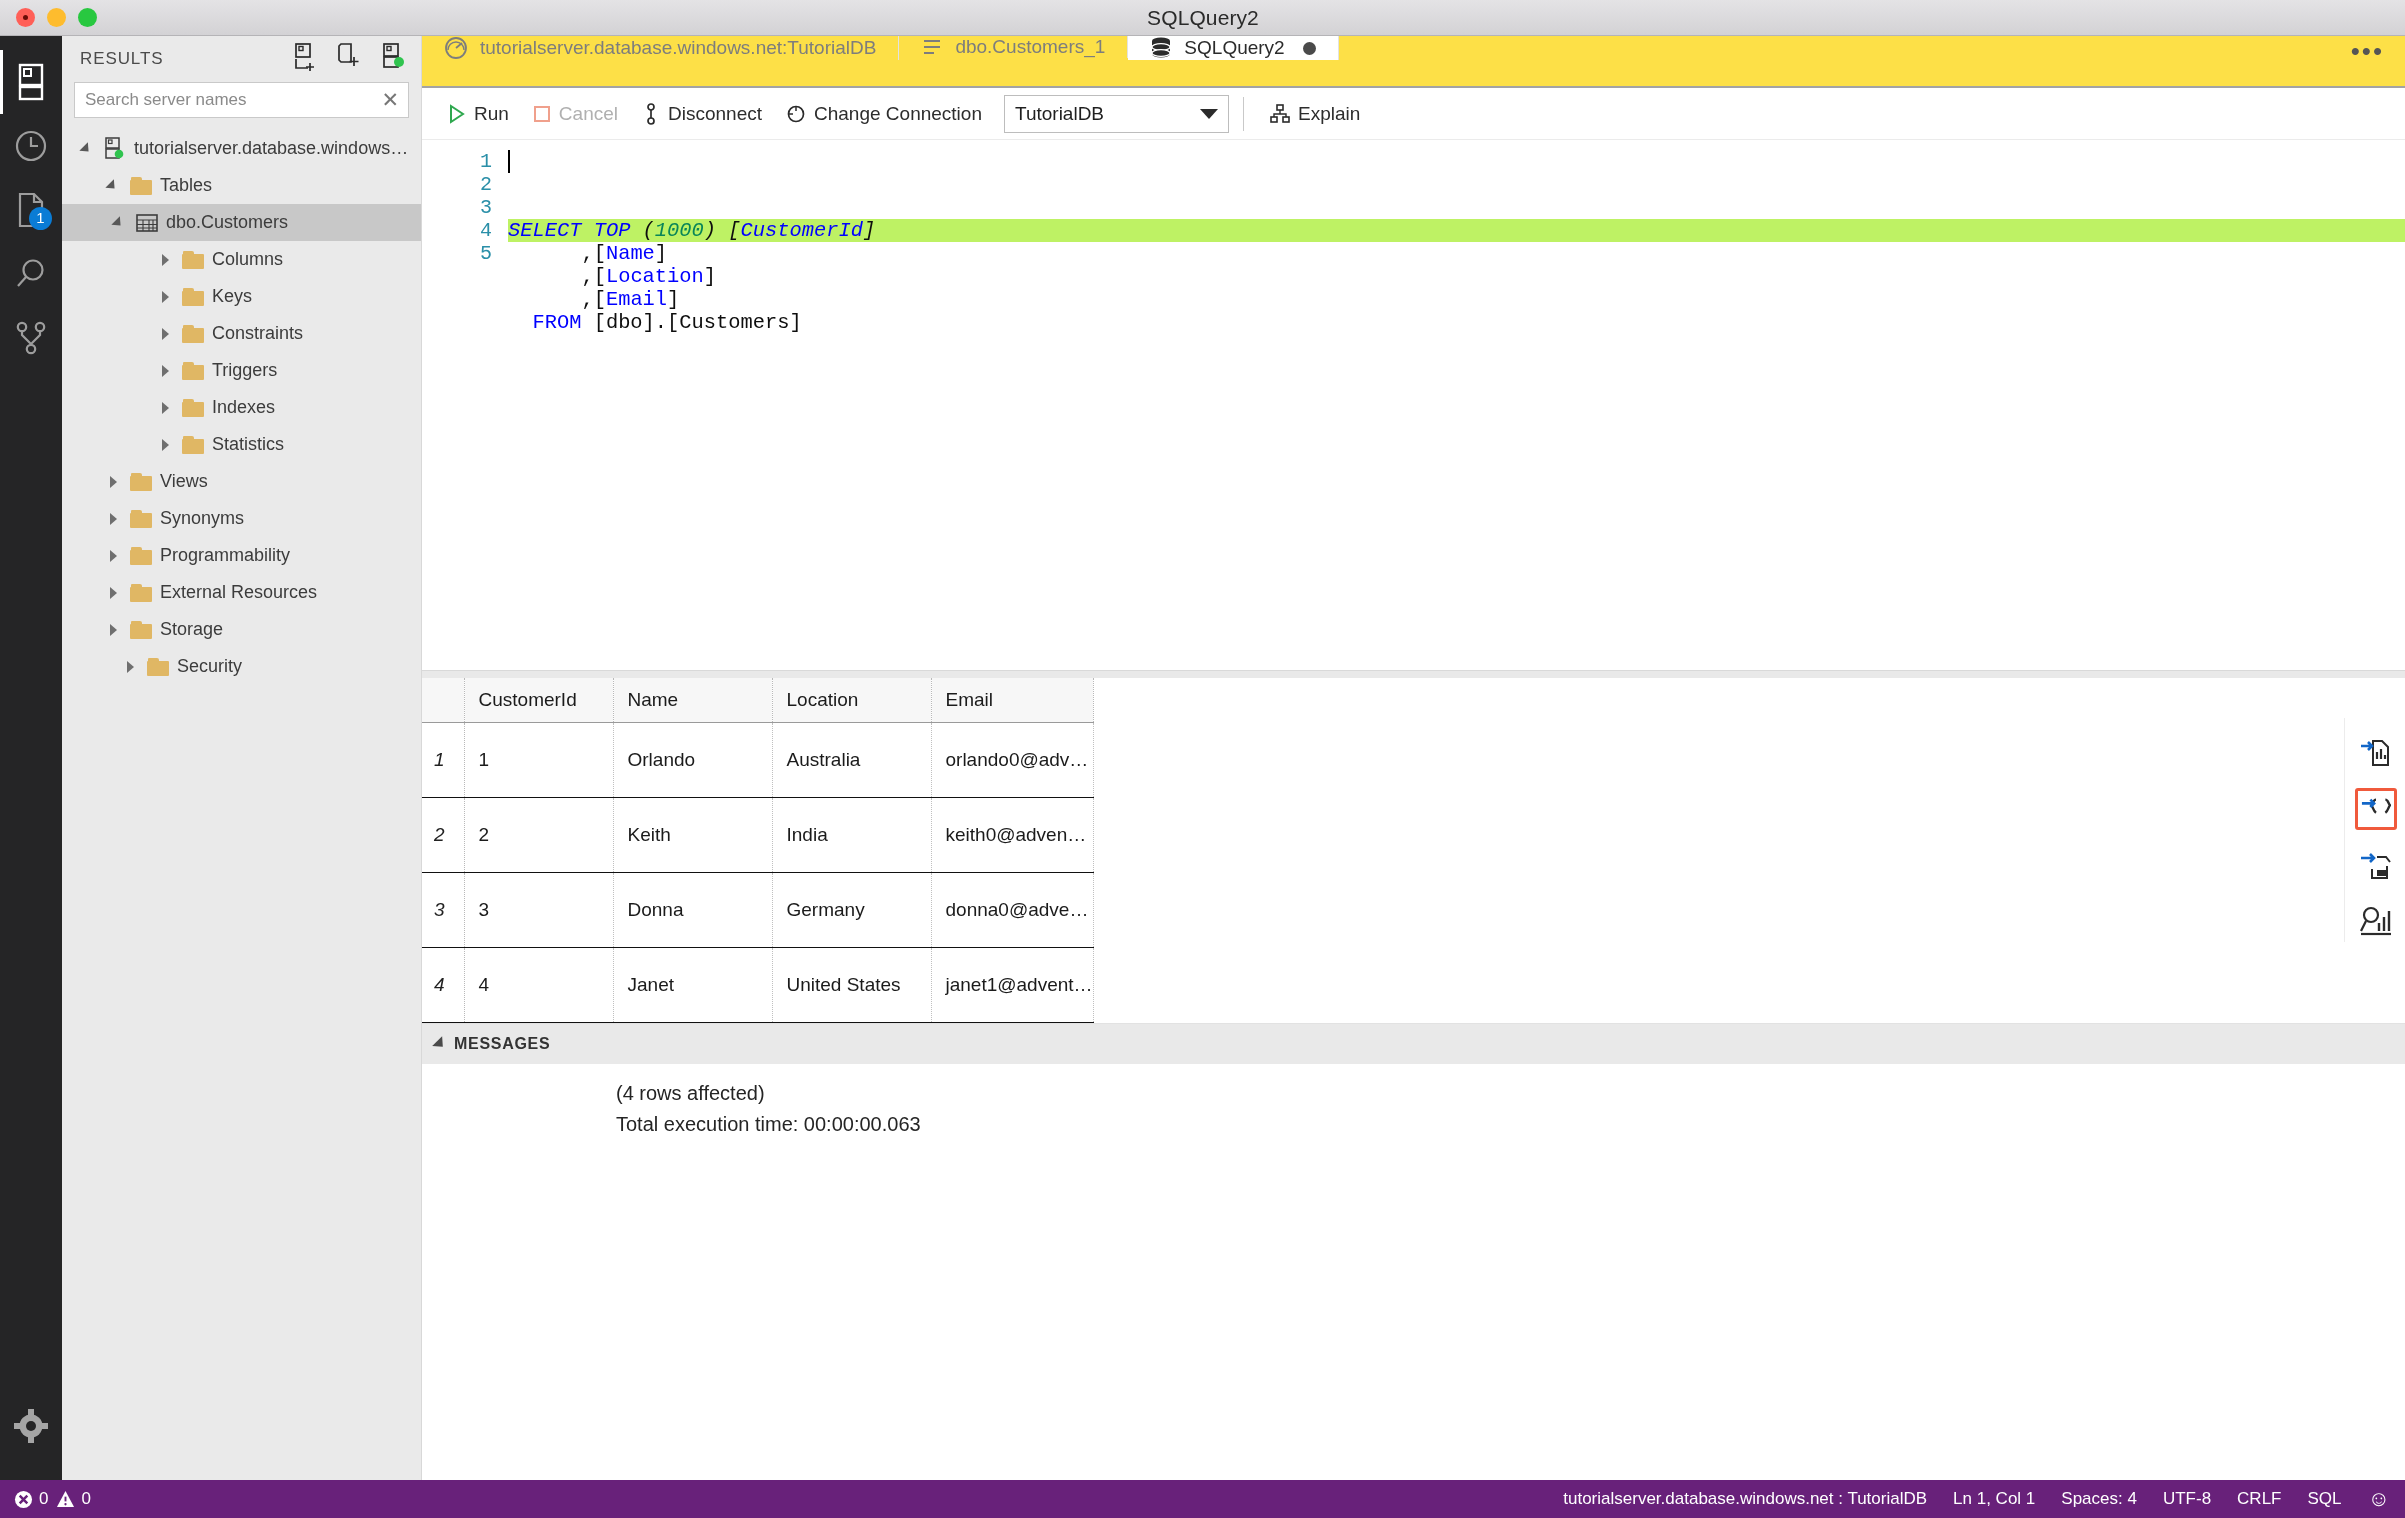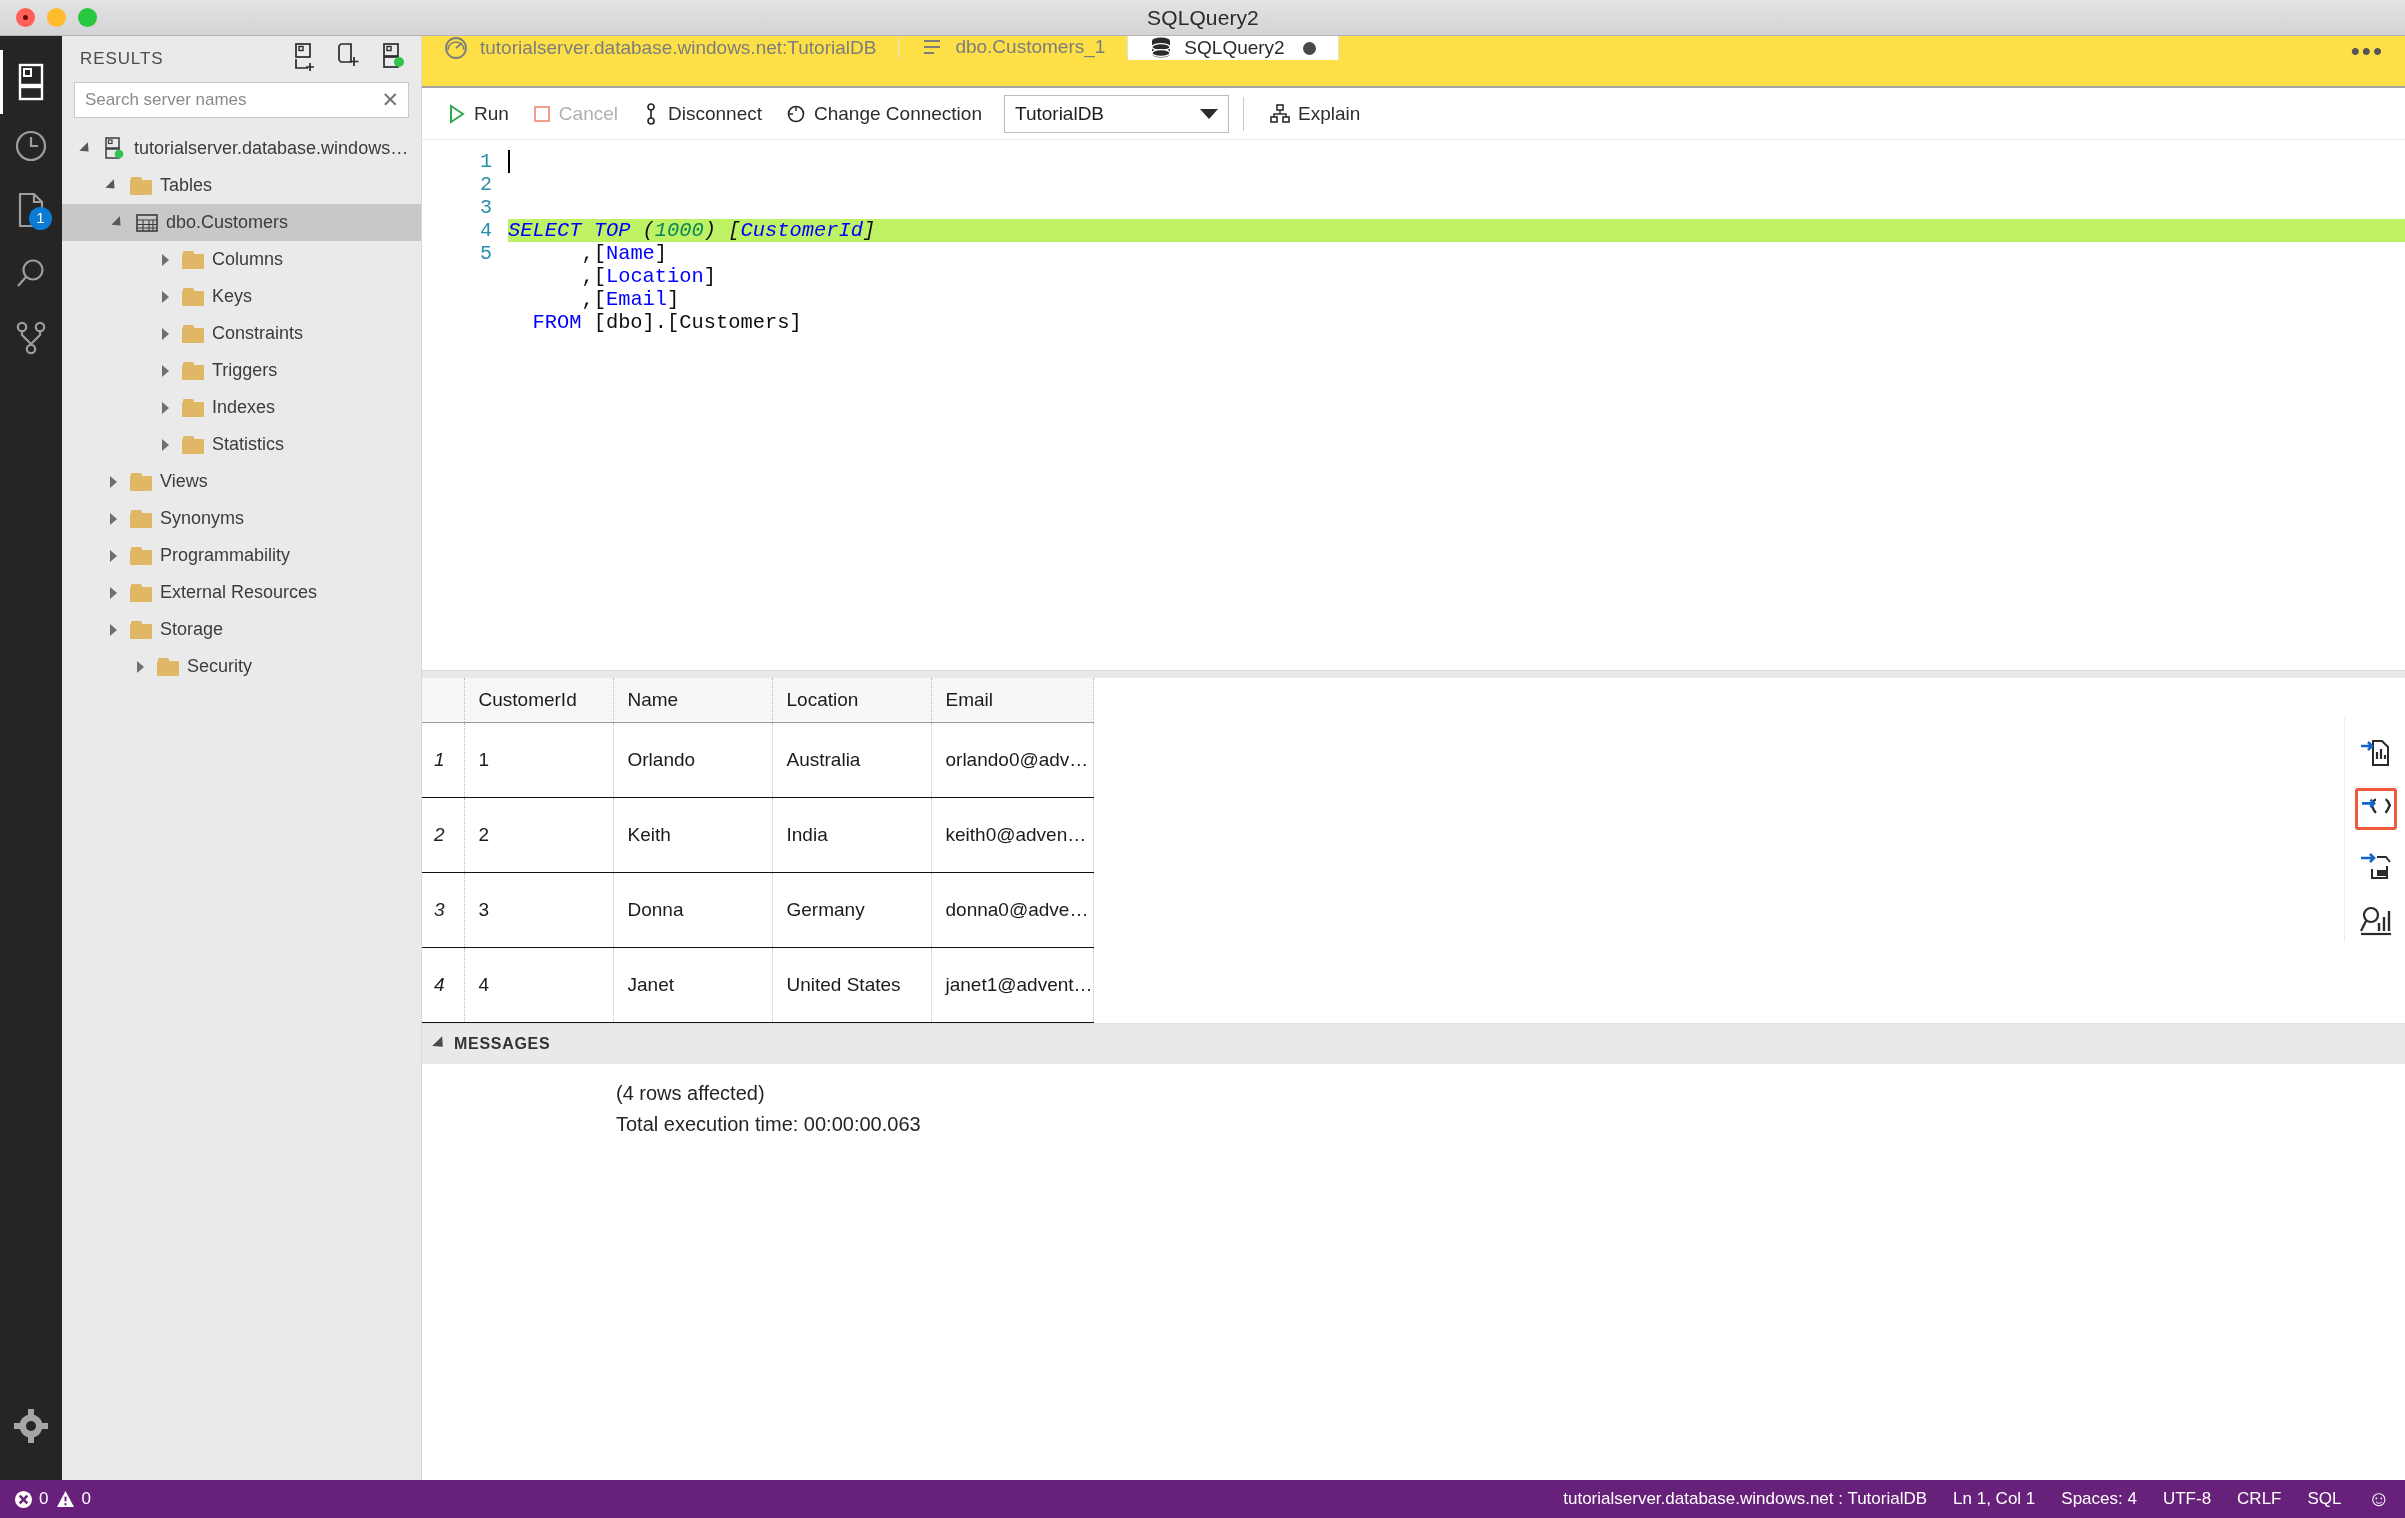--- a/index.html
+++ b/index.html
@@ -455,21 +455,21 @@
           </div>
           <div class="tnode" style="padding-left: 38px;">
             <div class="twist closed">
               <i></i>
             </div>
             <div class="ticon">
               <span class="folder"></span>
             </div>
             <div class="tlabel">Storage</div>
           </div>
-          <div class="tnode" style="padding-left: 55px; margin-left: 10px;">
+          <div class="tnode" style="padding-left: 55px;">
             <div class="twist closed">
               <i></i>
             </div>
             <div class="ticon">
               <span class="folder"></span>
             </div>
             <div class="tlabel">Security</div>
           </div>
         </div>
     </div>

